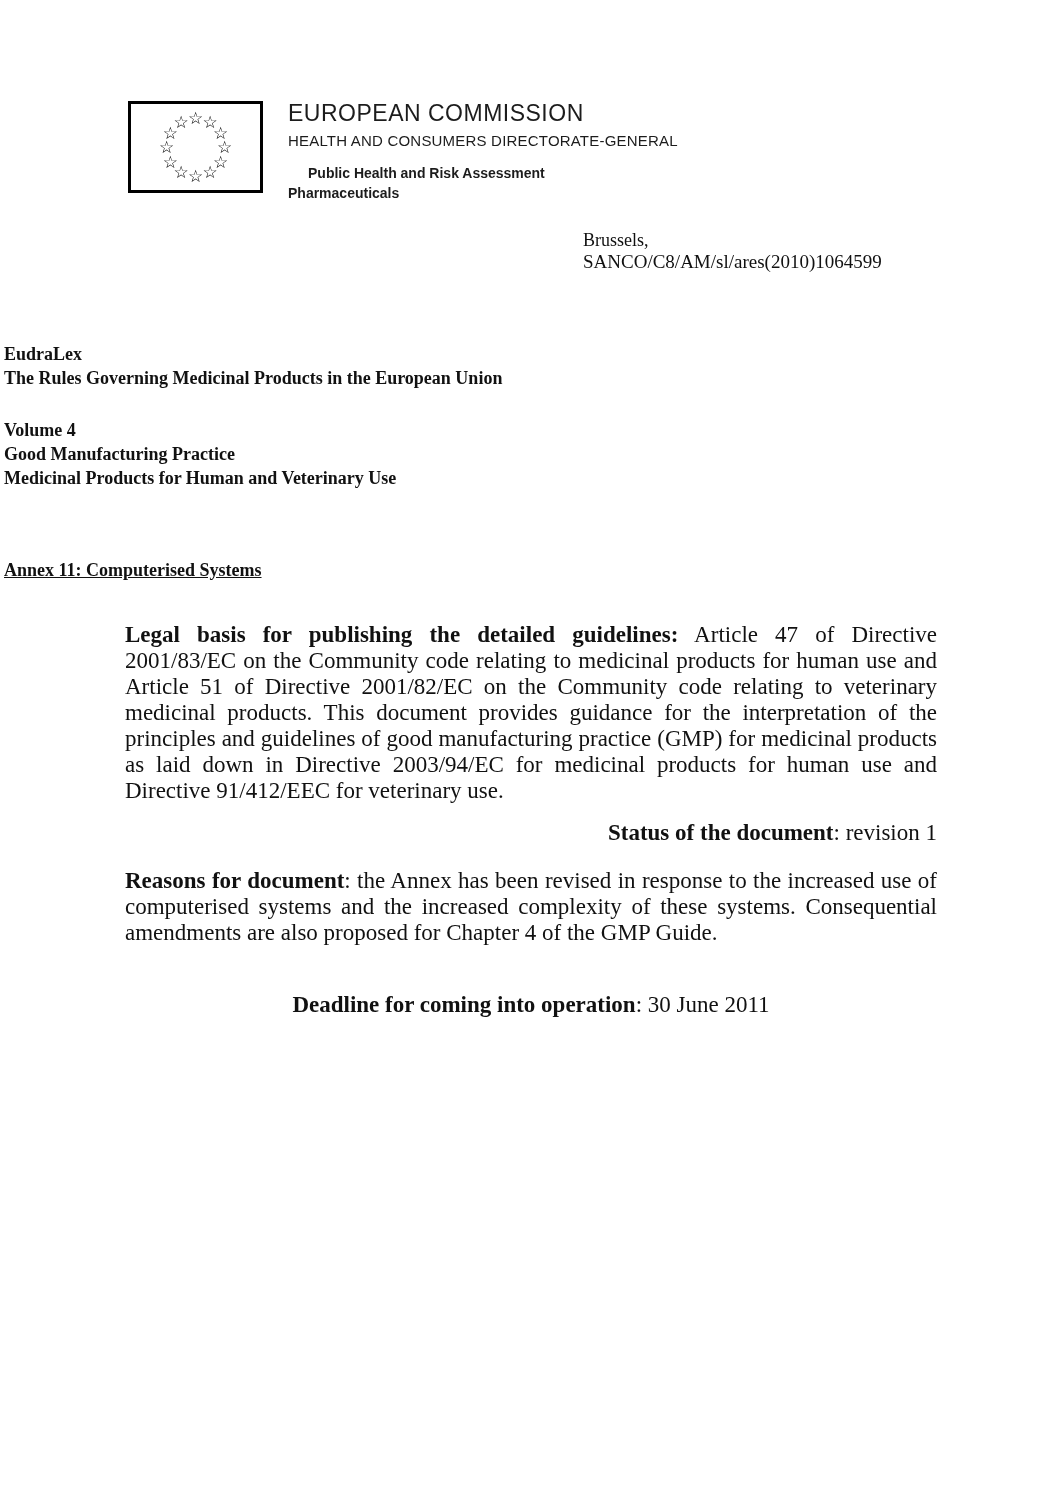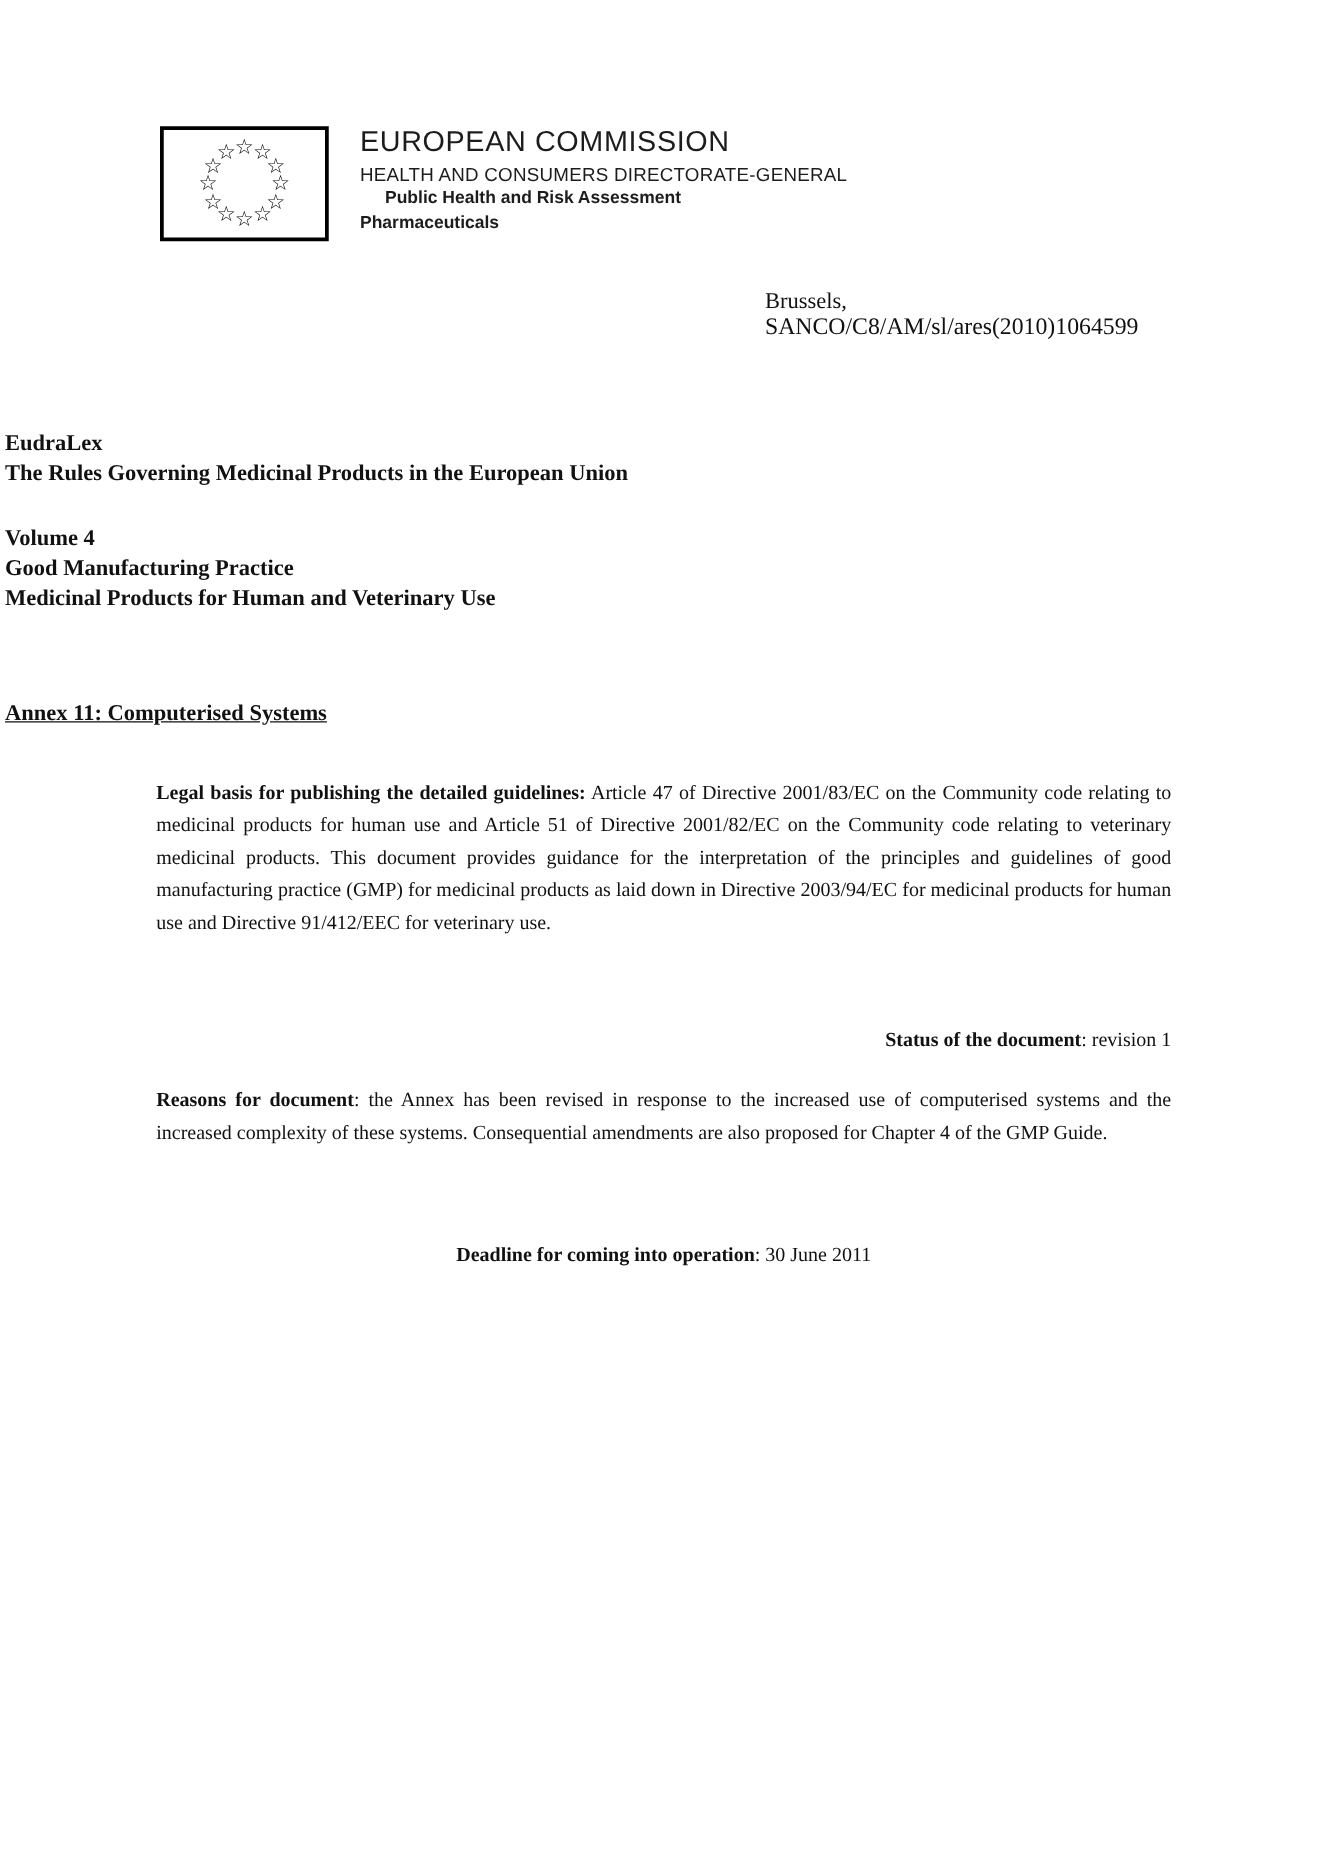--- a/index.html
+++ b/index.html
@@ -50,34 +50,35 @@
   }
   .directorate {
     font-size: 15px;
     letter-spacing: 0.2px;
     margin-top: 5px;
     white-space: nowrap;
   }
   .department {
     font-size: 14px;
     font-weight: bold;
+    margin-top: 16px;
     white-space: nowrap;
     padding-left: 20px;
   }
   .unit {
     font-size: 14px;
     font-weight: bold;
     margin-top: 4px;
     white-space: nowrap;
   }
 
   
   .reference-block {
     position: absolute;
-    left: 612px;
+    left: 583px;
     top: 228px;
     font-family: "Liberation Serif", serif;
     color: #111;
   }
   .ref-place {
     font-size: 18px;
     line-height: 24px;
   }
   .ref-number {
     font-size: 19px;
@@ -107,21 +108,21 @@
     margin-top: 46px;
   }
 
   
   .body-par {
     position: absolute;
     left: 125px;
     width: 812px;
     margin: 0;
     font-family: "Liberation Serif", serif;
-    font-size: 16px;
+    font-size: 23px;
     line-height: 26px;
     color: #111;
     text-align: justify;
   }
   .par-legal    { top: 622px; }
   .par-status   { top: 820px; text-align: right; }
   .par-reasons  { top: 868px; }
   .par-deadline { top: 992px; text-align: center; }
   .par-label { font-weight: bold; }
 </style>

